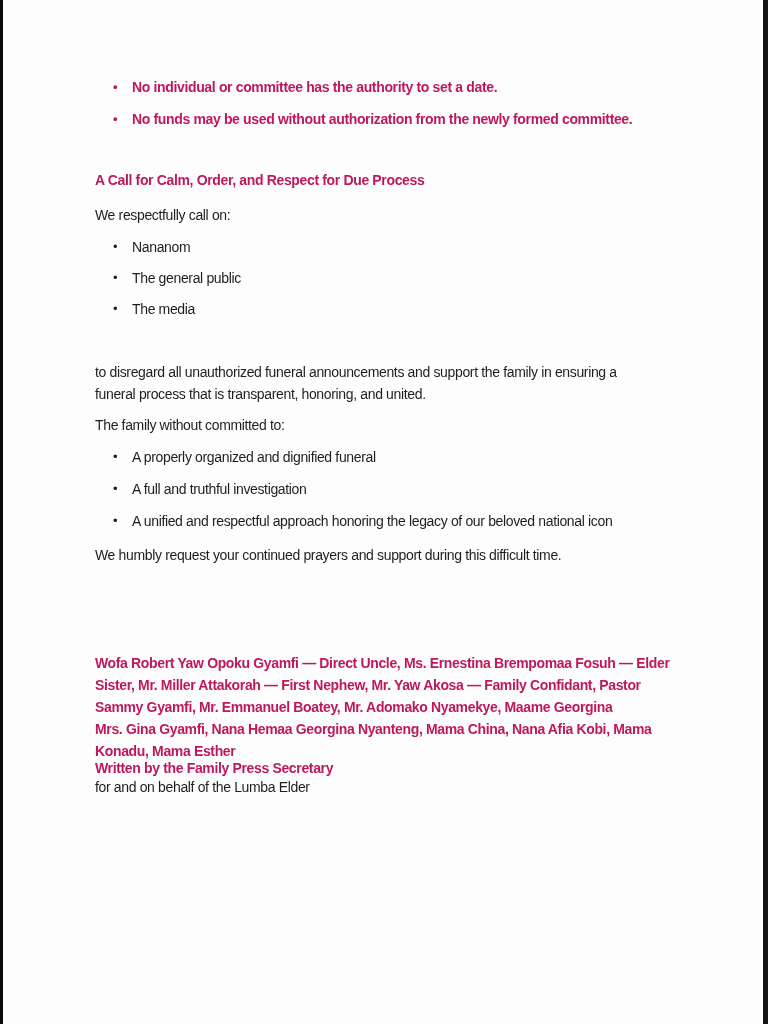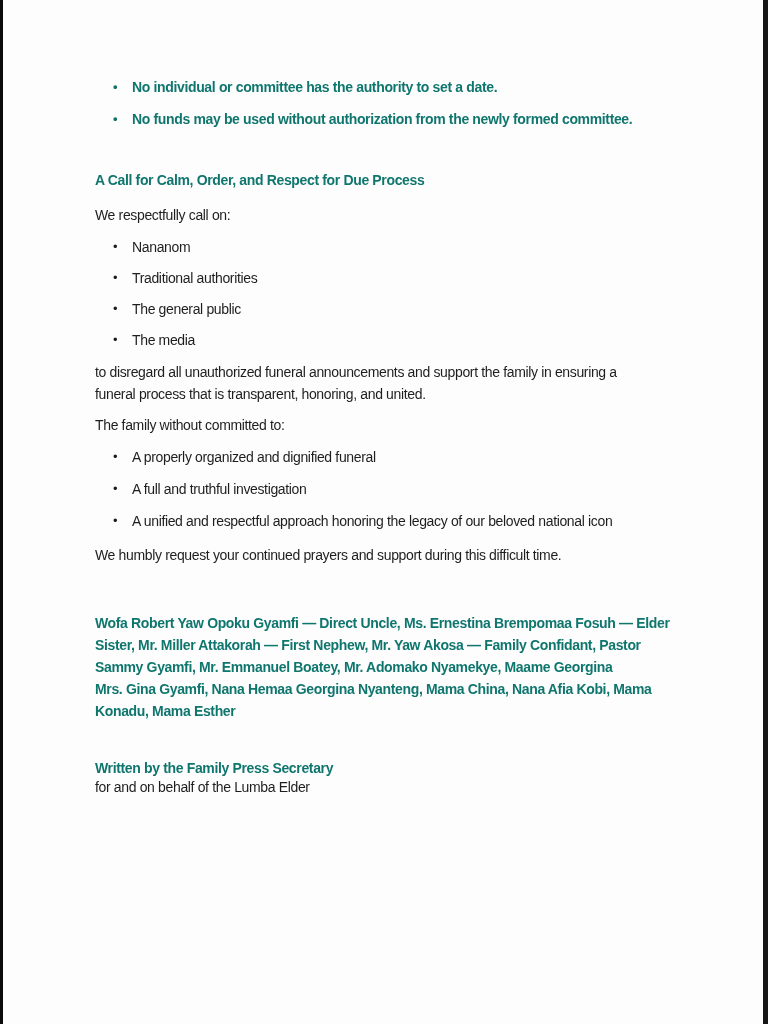--- a/index.html
+++ b/index.html
@@ -23,21 +23,21 @@
   .edge-right { right: 0; width: 5px; background: #161616; }
 
   .blk {
     position: absolute;
     left: 95px; right: 96px;
     font-size: 14px;
     line-height: 22px;
     letter-spacing: -0.35px;
     white-space: nowrap;
   }
-  .bold { font-weight: bold; color: #0f766e; }
+  .bold { font-weight: bold; color: #be185d; }
 
   .ulist { list-style: none; margin: 0; padding: 0; }
   .ulist li {
     position: relative;
     padding-left: 37px;
     margin-bottom: 10px;
     min-height: 22px;
   }
   .ulist li::before {
     content: "•";
@@ -59,42 +59,41 @@
     <li>No individual or committee has the authority to set a date.</li>
     <li>No funds may be used without authorization from the newly formed committee.</li>
   </ul>
 
   <div class="blk bold" style="top:169px">A Call for Calm, Order, and Respect for Due Process</div>
 
   <div class="blk" style="top:204px">We respectfully call on:</div>
 
   <ul class="blk ulist tight" style="top:236px">
     <li>Nananom</li>
-    <li>Traditional authorities</li>
     <li>The general public</li>
     <li>The media</li>
   </ul>
 
   <div class="blk para" style="top:361px">
     <div>to disregard all unauthorized funeral announcements and support the family in ensuring a</div>
     <div>funeral process that is transparent, honoring, and united.</div>
   </div>
 
   <div class="blk" style="top:414px">The family without committed to:</div>
 
   <ul class="blk ulist" style="top:446px">
     <li>A properly organized and dignified funeral</li>
     <li>A full and truthful investigation</li>
     <li>A unified and respectful approach honoring the legacy of our beloved national icon</li>
   </ul>
 
   <div class="blk" style="top:544px">We humbly request your continued prayers and support during this difficult time.</div>
 
 
-  <div class="blk para bold" style="top:612px">
+  <div class="blk para bold" style="top:652px">
     <div>Wofa Robert Yaw Opoku Gyamfi — Direct Uncle, Ms. Ernestina Brempomaa Fosuh — Elder</div>
     <div>Sister, Mr. Miller Attakorah — First Nephew, Mr. Yaw Akosa — Family Confidant, Pastor</div>
     <div>Sammy Gyamfi, Mr. Emmanuel Boatey, Mr. Adomako Nyamekye, Maame Georgina</div>
     <div>Mrs. Gina Gyamfi, Nana Hemaa Georgina Nyanteng, Mama China, Nana Afia Kobi, Mama</div>
     <div>Konadu, Mama Esther</div>
   </div>
 
   <div class="blk bold" style="top:757px">Written by the Family Press Secretary</div>
 
   <div class="blk" style="top:776px">for and on behalf of the Lumba Elder</div>

